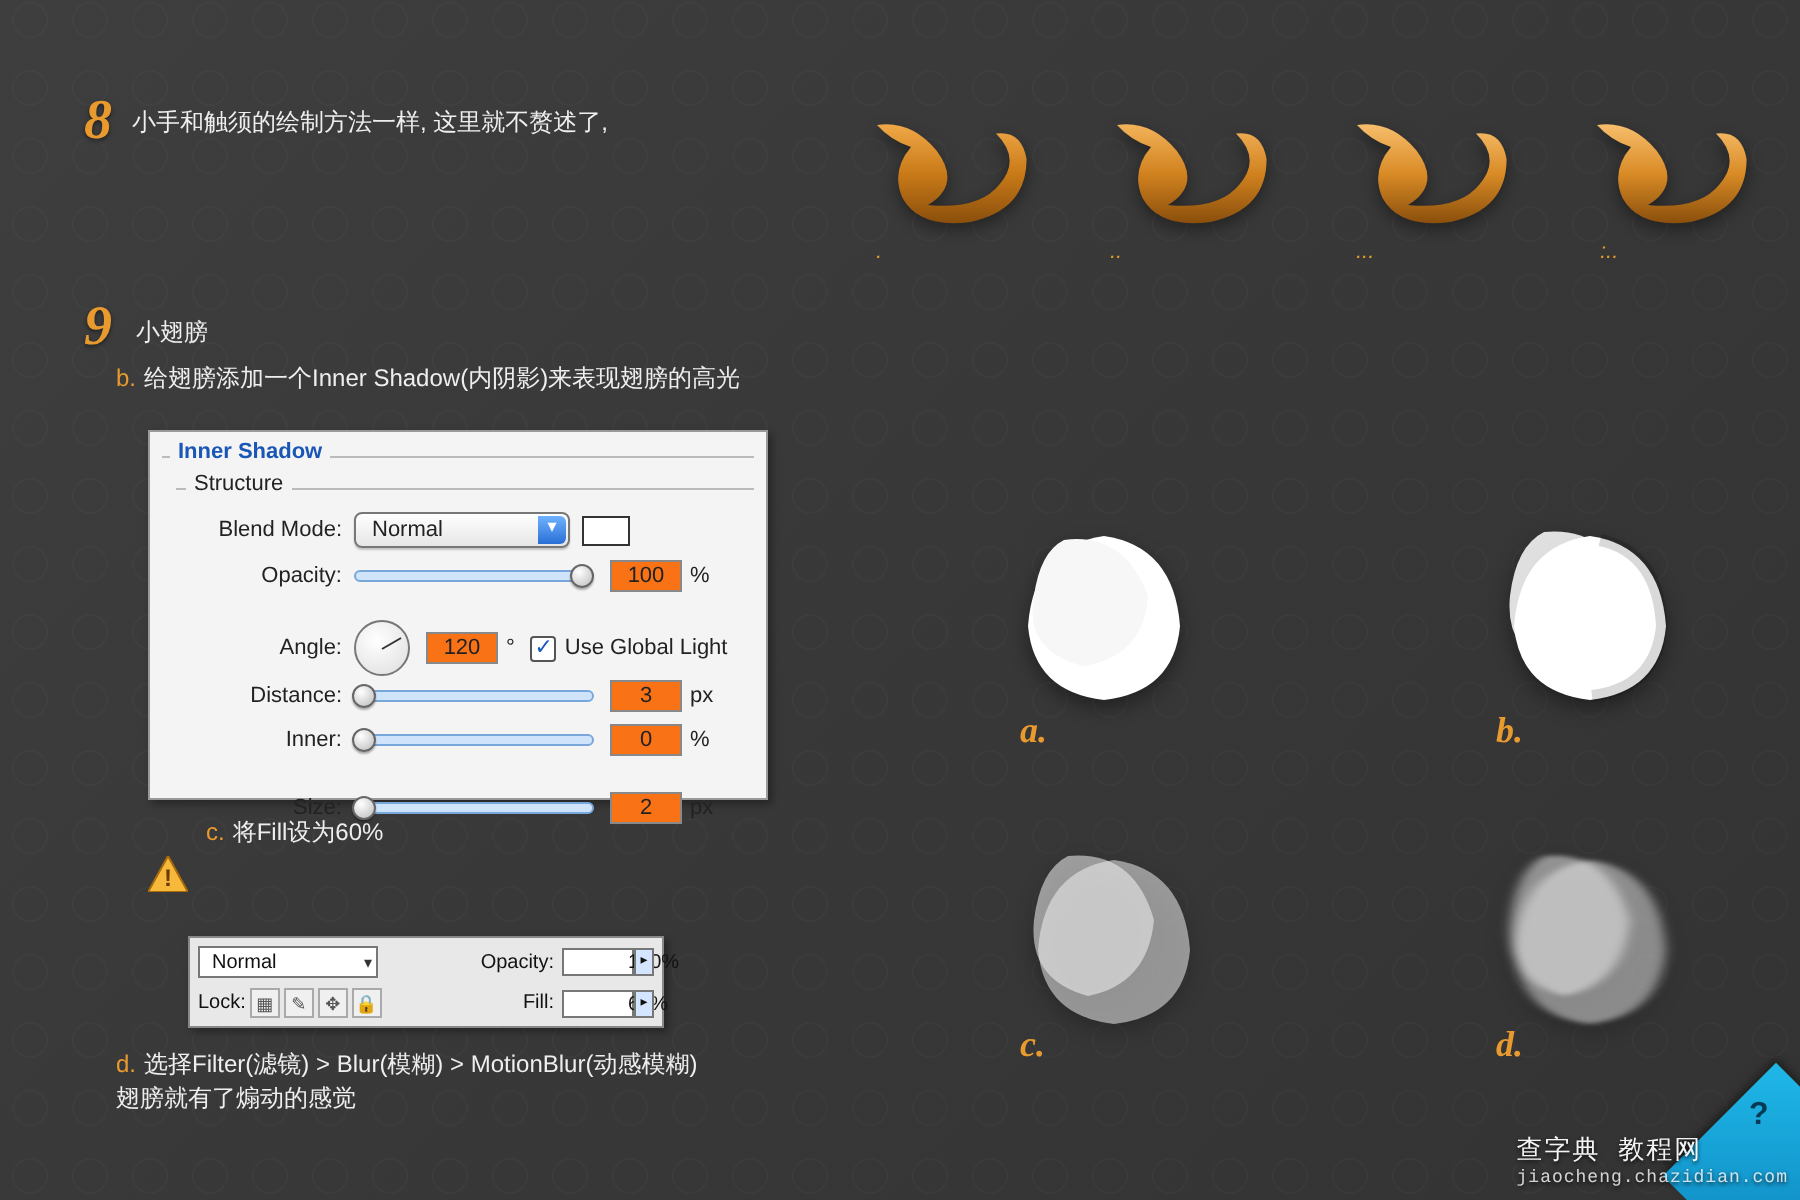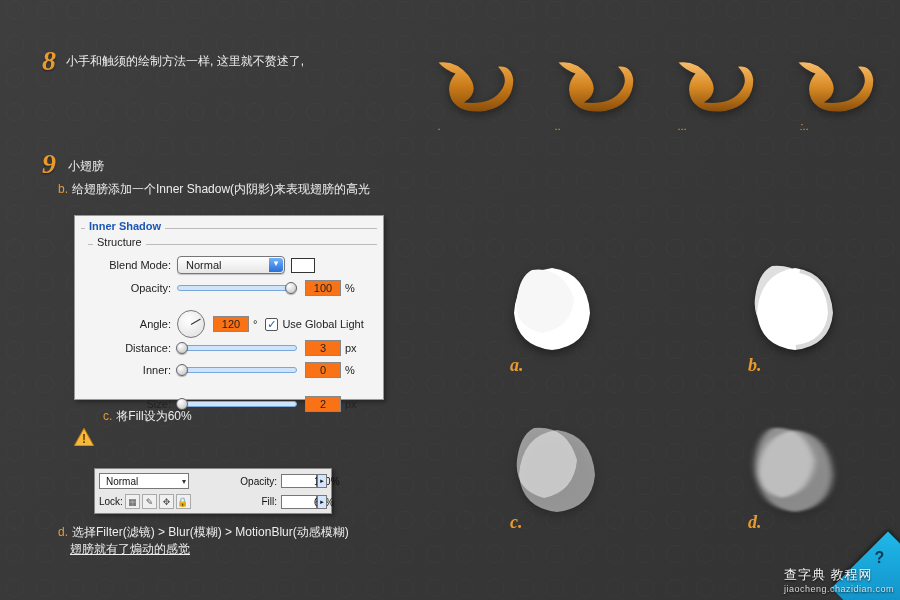--- a/index.html
+++ b/index.html
@@ -183,21 +183,21 @@
     width: 80px; height: 80px;
     background: linear-gradient(135deg,#1fb8e8,#0a7db8);
     transform: rotate(45deg);
     box-shadow: -2px -2px 4px rgba(0,0,0,0.4);
   }
   .badge span{ position:absolute; left:8px; top:16px; transform: rotate(-45deg); color:#083a55; font-size:16px; font-weight:bold;}
   .watermark {
     position: absolute; right: 6px; bottom: 6px;
     color: rgba(255,255,255,0.95); font-size: 13px; letter-spacing: 1px;
     text-shadow: 0 1px 2px rgba(0,0,0,0.8);
-    font-family: Liberation Sans, sans-serif;
+    font-family: Liberation Mono, monospace;
   }
   .watermark .sub { font-size: 9px; display:block; color: rgba(255,255,255,0.8); letter-spacing:0.5px;}
 </style>
 </head>
 <body>
 
 <div id="step8" class="stepnum">8</div>
 <div id="step8-text">
   <span>小手和触须的绘制方法一样, 这里就不赘述了,</span><br>
 </div>
@@ -358,21 +358,21 @@
     <span style="margin-left:auto;">Fill:</span>
     <div class="spin">
       <div class="pctbox">60%</div>
       <div class="arrow">▸</div>
     </div>
   </div>
 </div>
 
 <div id="line-d">
   <span class="bullet">d.</span><span>选择Filter(滤镜) &gt; Blur(模糊) &gt; MotionBlur(动感模糊)</span><br>
-  <span style="margin-left:12px;text-decoration:underline;">翅膀就有了煽动的感觉</span>
+  <span style="">翅膀就有了煽动的感觉</span>
 </div>
 
 <div class="wing wa">
   <svg viewBox="0 0 120 100">
     <path d="M60 10 Q95 15 98 55 Q95 88 60 92 Q25 88 22 55 Q25 15 60 10 Z" fill="#fff"></path>
     <path d="M40 12 Q70 8 82 40 Q80 70 50 75 Q20 68 25 40 Q28 18 40 12 Z" fill="#f7f7f7"></path>
   </svg>
 </div>
 <div class="wing wb">
   <svg viewBox="0 0 120 100">

